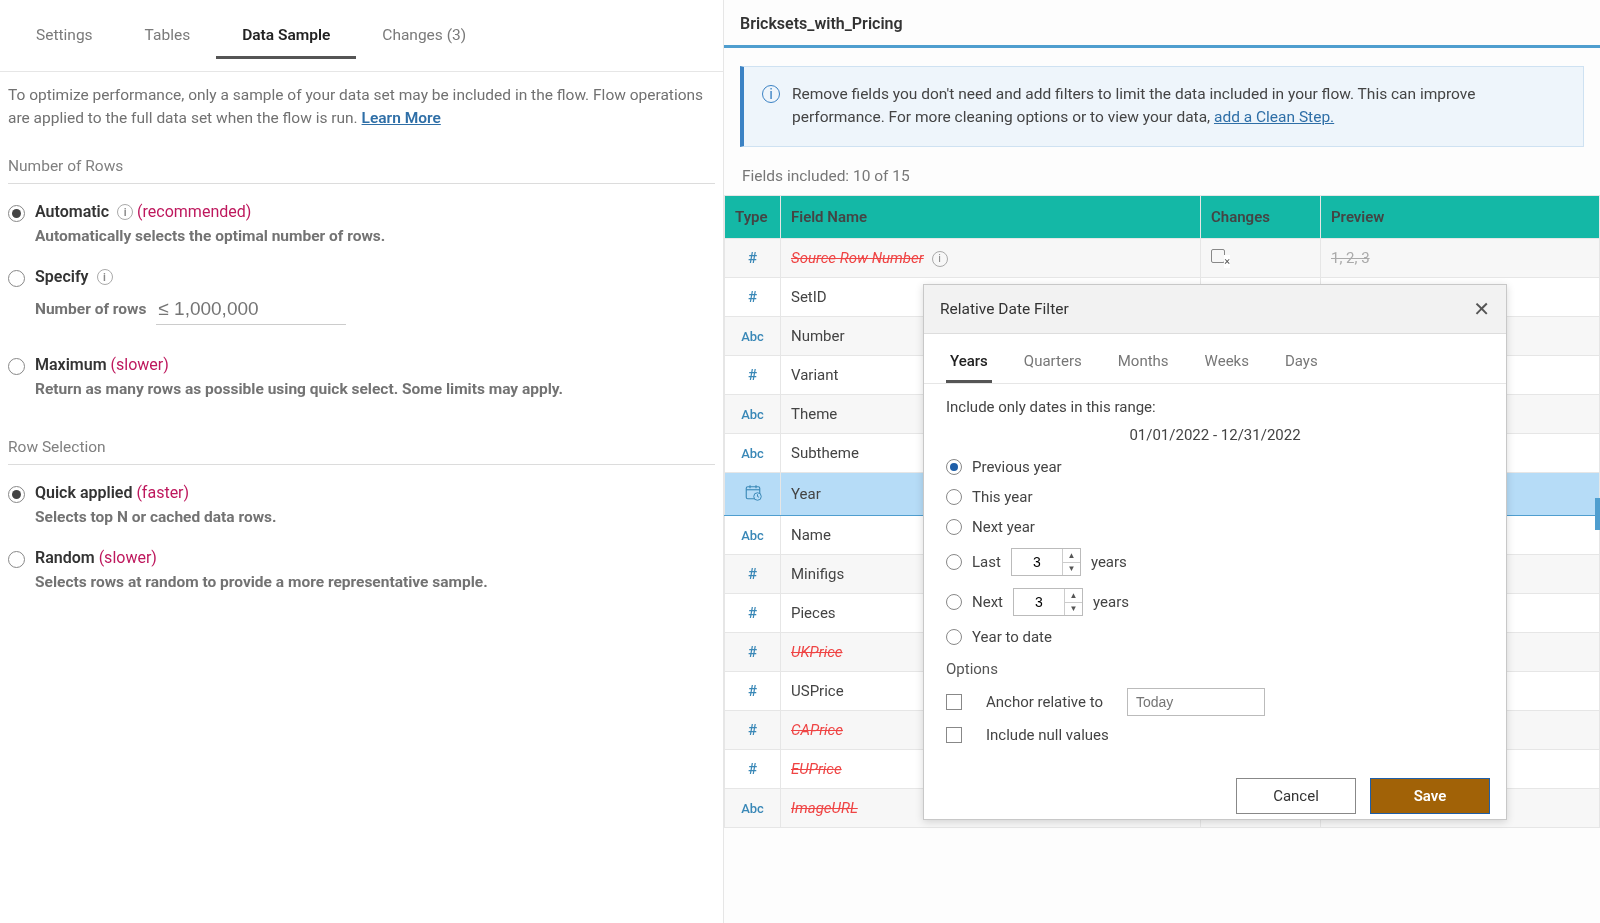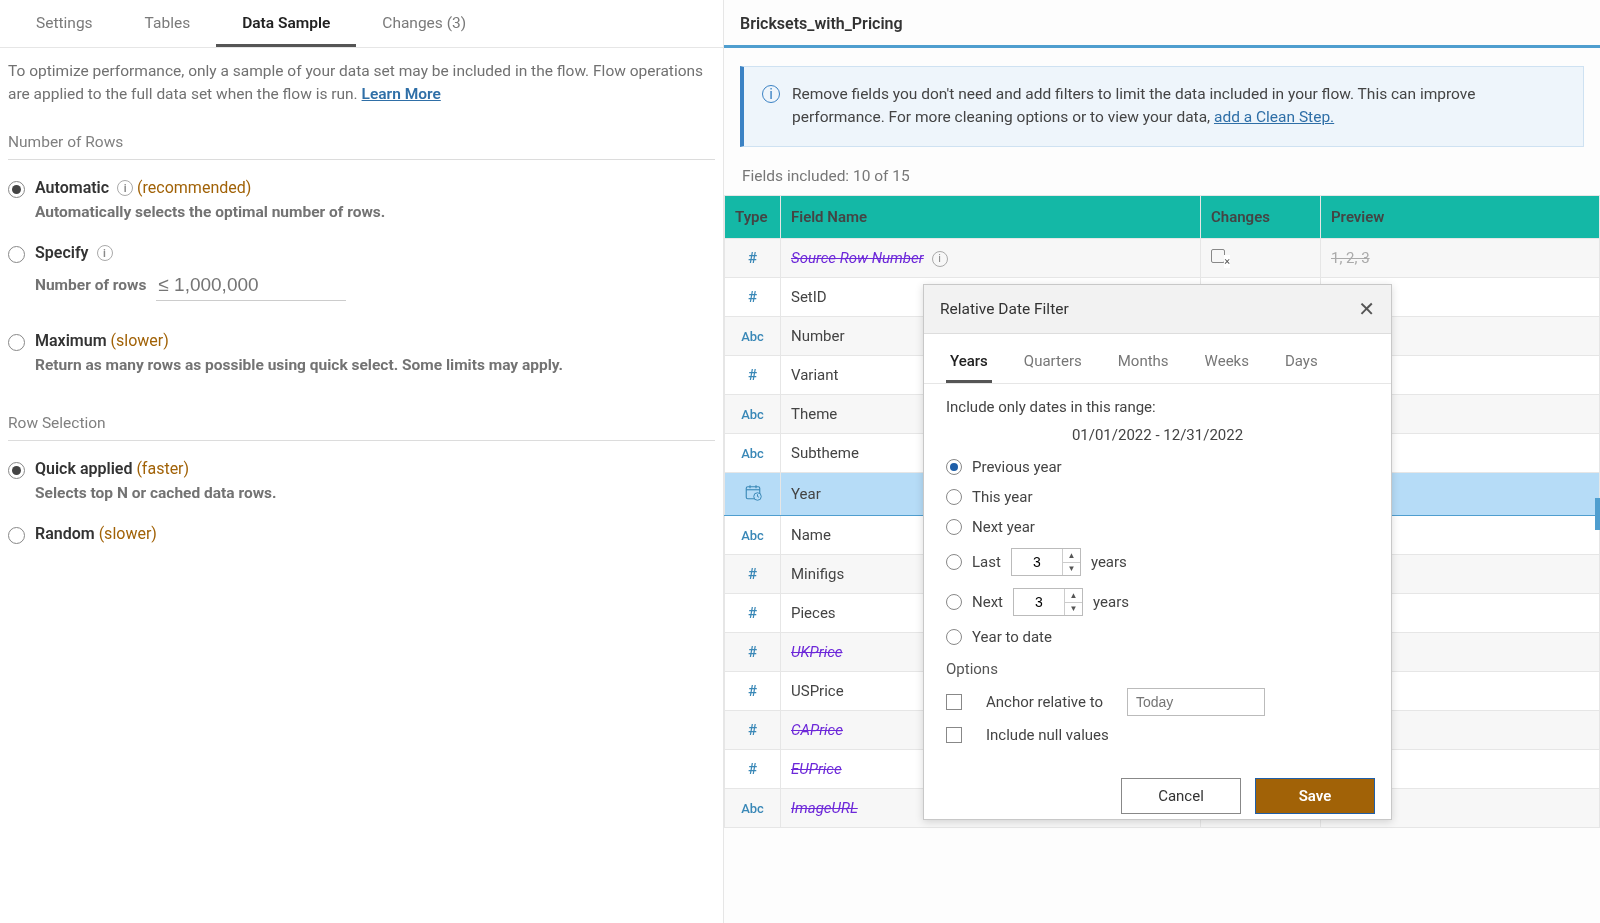--- a/index.html
+++ b/index.html
@@ -21,21 +21,21 @@
   }
   .right-panel {
     flex: 1;
     position: relative;
     background: #fdfdfd;
   }
   
   .tabs {
     display: flex;
     border-bottom: 1px solid #e6e6e6;
-    padding: 0 10px;
+    padding: 12px 10px;
   }
   .tab {
     padding: 14px 26px 12px;
     font-size: 15.5px;
     color: #7a7a7a;
     cursor: pointer;
     border-bottom: 3px solid transparent;
   }
   .tab.active {
     color: #222;
@@ -51,21 +51,21 @@
   .radio-item .circle {
     width: 17px; height: 17px; border: 1.5px solid #888; border-radius: 50%; margin-top: 3px;
     display: inline-flex; align-items: center; justify-content: center; flex-shrink: 0;
     background: #fff;
   }
   .radio-item .circle.checked::after {
     content: ""; width: 9px; height: 9px; border-radius: 50%; background: #444;
   }
   .radio-item .r-body { flex: 1; }
   .r-title { font-size: 16px; color: #333; font-weight: 600; }
-  .r-title .qual { font-weight: 400; color: #a16207; }
+  .r-title .qual { font-weight: 400; color: #be185d; }
   .r-desc { font-size: 15.5px; color: #737373; margin-top: 6px; font-weight: bold; }
   .info-icon {
     display: inline-flex; width: 16px; height: 16px; border: 1px solid #aaa; border-radius: 50%;
     align-items: center; justify-content: center; font-size: 11px; color: #888; margin-left: 4px; vertical-align: middle;
   }
   .specify-row { display: flex; align-items: center; gap: 10px; margin-top: 8px; }
   .specify-row input {
     border: none; border-bottom: 1px solid #ccc; width: 190px; font-size: 19px; padding: 4px 2px; color: #999; background: transparent;
   }
   .block { margin-bottom: 40px; }
@@ -83,29 +83,29 @@
     text-align: left; font-size: 15px; color: #444; font-weight: 600; padding: 12px 10px; border: 1px solid #e6e6e6; background: #14b8a6;
   }
   .fields-table td {
     padding: 10px 10px; border: 1px solid #e6e6e6; font-size: 15px; color: #444; background: #fff;
   }
   .fields-table tr.alt td { background: #f7f7f7; }
   .fields-table tr.selected td { background: #b6dcf7; border-top: 1px solid #4f9ecf; border-bottom: 1px solid #4f9ecf; }
   .type-cell { text-align: center; width: 56px; }
   .type-num { color: #3a88b7; font-weight: 500; }
   .type-abc { color: #3a88b7; font-size: 13px; font-weight: 500; }
-  .struck { color: #6d28d9; text-decoration: line-through; font-style: italic; }
+  .struck { color: #ef4444; text-decoration: line-through; font-style: italic; }
   .changes-icon {
     display:inline-block; width:14px; height:14px; border:1.3px solid #888; border-radius:2px; position:relative;
   }
   .changes-icon::after { content: "×"; position:absolute; right:-6px; bottom:-6px; font-size:11px; color:#555; background:#fff; }
   .preview-struck { color:#aaa; text-decoration: line-through; }
   
   .popup {
-    position: absolute; left: 923px; top: 284px; width: 469px; height: 536px;
+    position: absolute; left: 923px; top: 284px; width: 584px; height: 536px;
     background: #fff; border: 1px solid #c8c8c8; box-shadow: 0 2px 8px rgba(0,0,0,.15);
     display: flex; flex-direction: column;
   }
   .popup-header {
     display: flex; justify-content: space-between; align-items: center; padding: 12px 16px;
     background: #f2f2f2; border-bottom: 1px solid #ddd; font-size: 15.5px; color: #333;
   }
   .popup-header .close { font-size: 20px; color: #555; cursor: pointer; }
   .popup-tabs { display: flex; gap: 28px; padding: 12px 22px 0; border-bottom: 1px solid #e6e6e6; }
   .ptab { padding: 6px 4px 10px; font-size: 15px; color: #777; cursor: pointer; border-bottom: 3px solid transparent; }
@@ -192,20 +192,21 @@
           <div class="r-body">
             <div class="r-title"><span>Quick applied</span> <span class="qual">(faster)</span></div>
             <div class="r-desc">Selects top N or cached data rows.</div>
           </div>
         </div>
 
         <div class="radio-item" style="margin-top:22px;">
           <span class="circle"></span>
           <div class="r-body">
             <div class="r-title"><span>Random</span> <span class="qual">(slower)</span></div>
+            <div class="r-desc">Selects rows at random to provide a more representative sample.</div>
           </div>
         </div>
       </div>
     </div>
   </div>
 
   <div class="right-panel">
     <div class="right-header">Bricksets_with_Pricing</div>
 
     <div class="info-banner">

